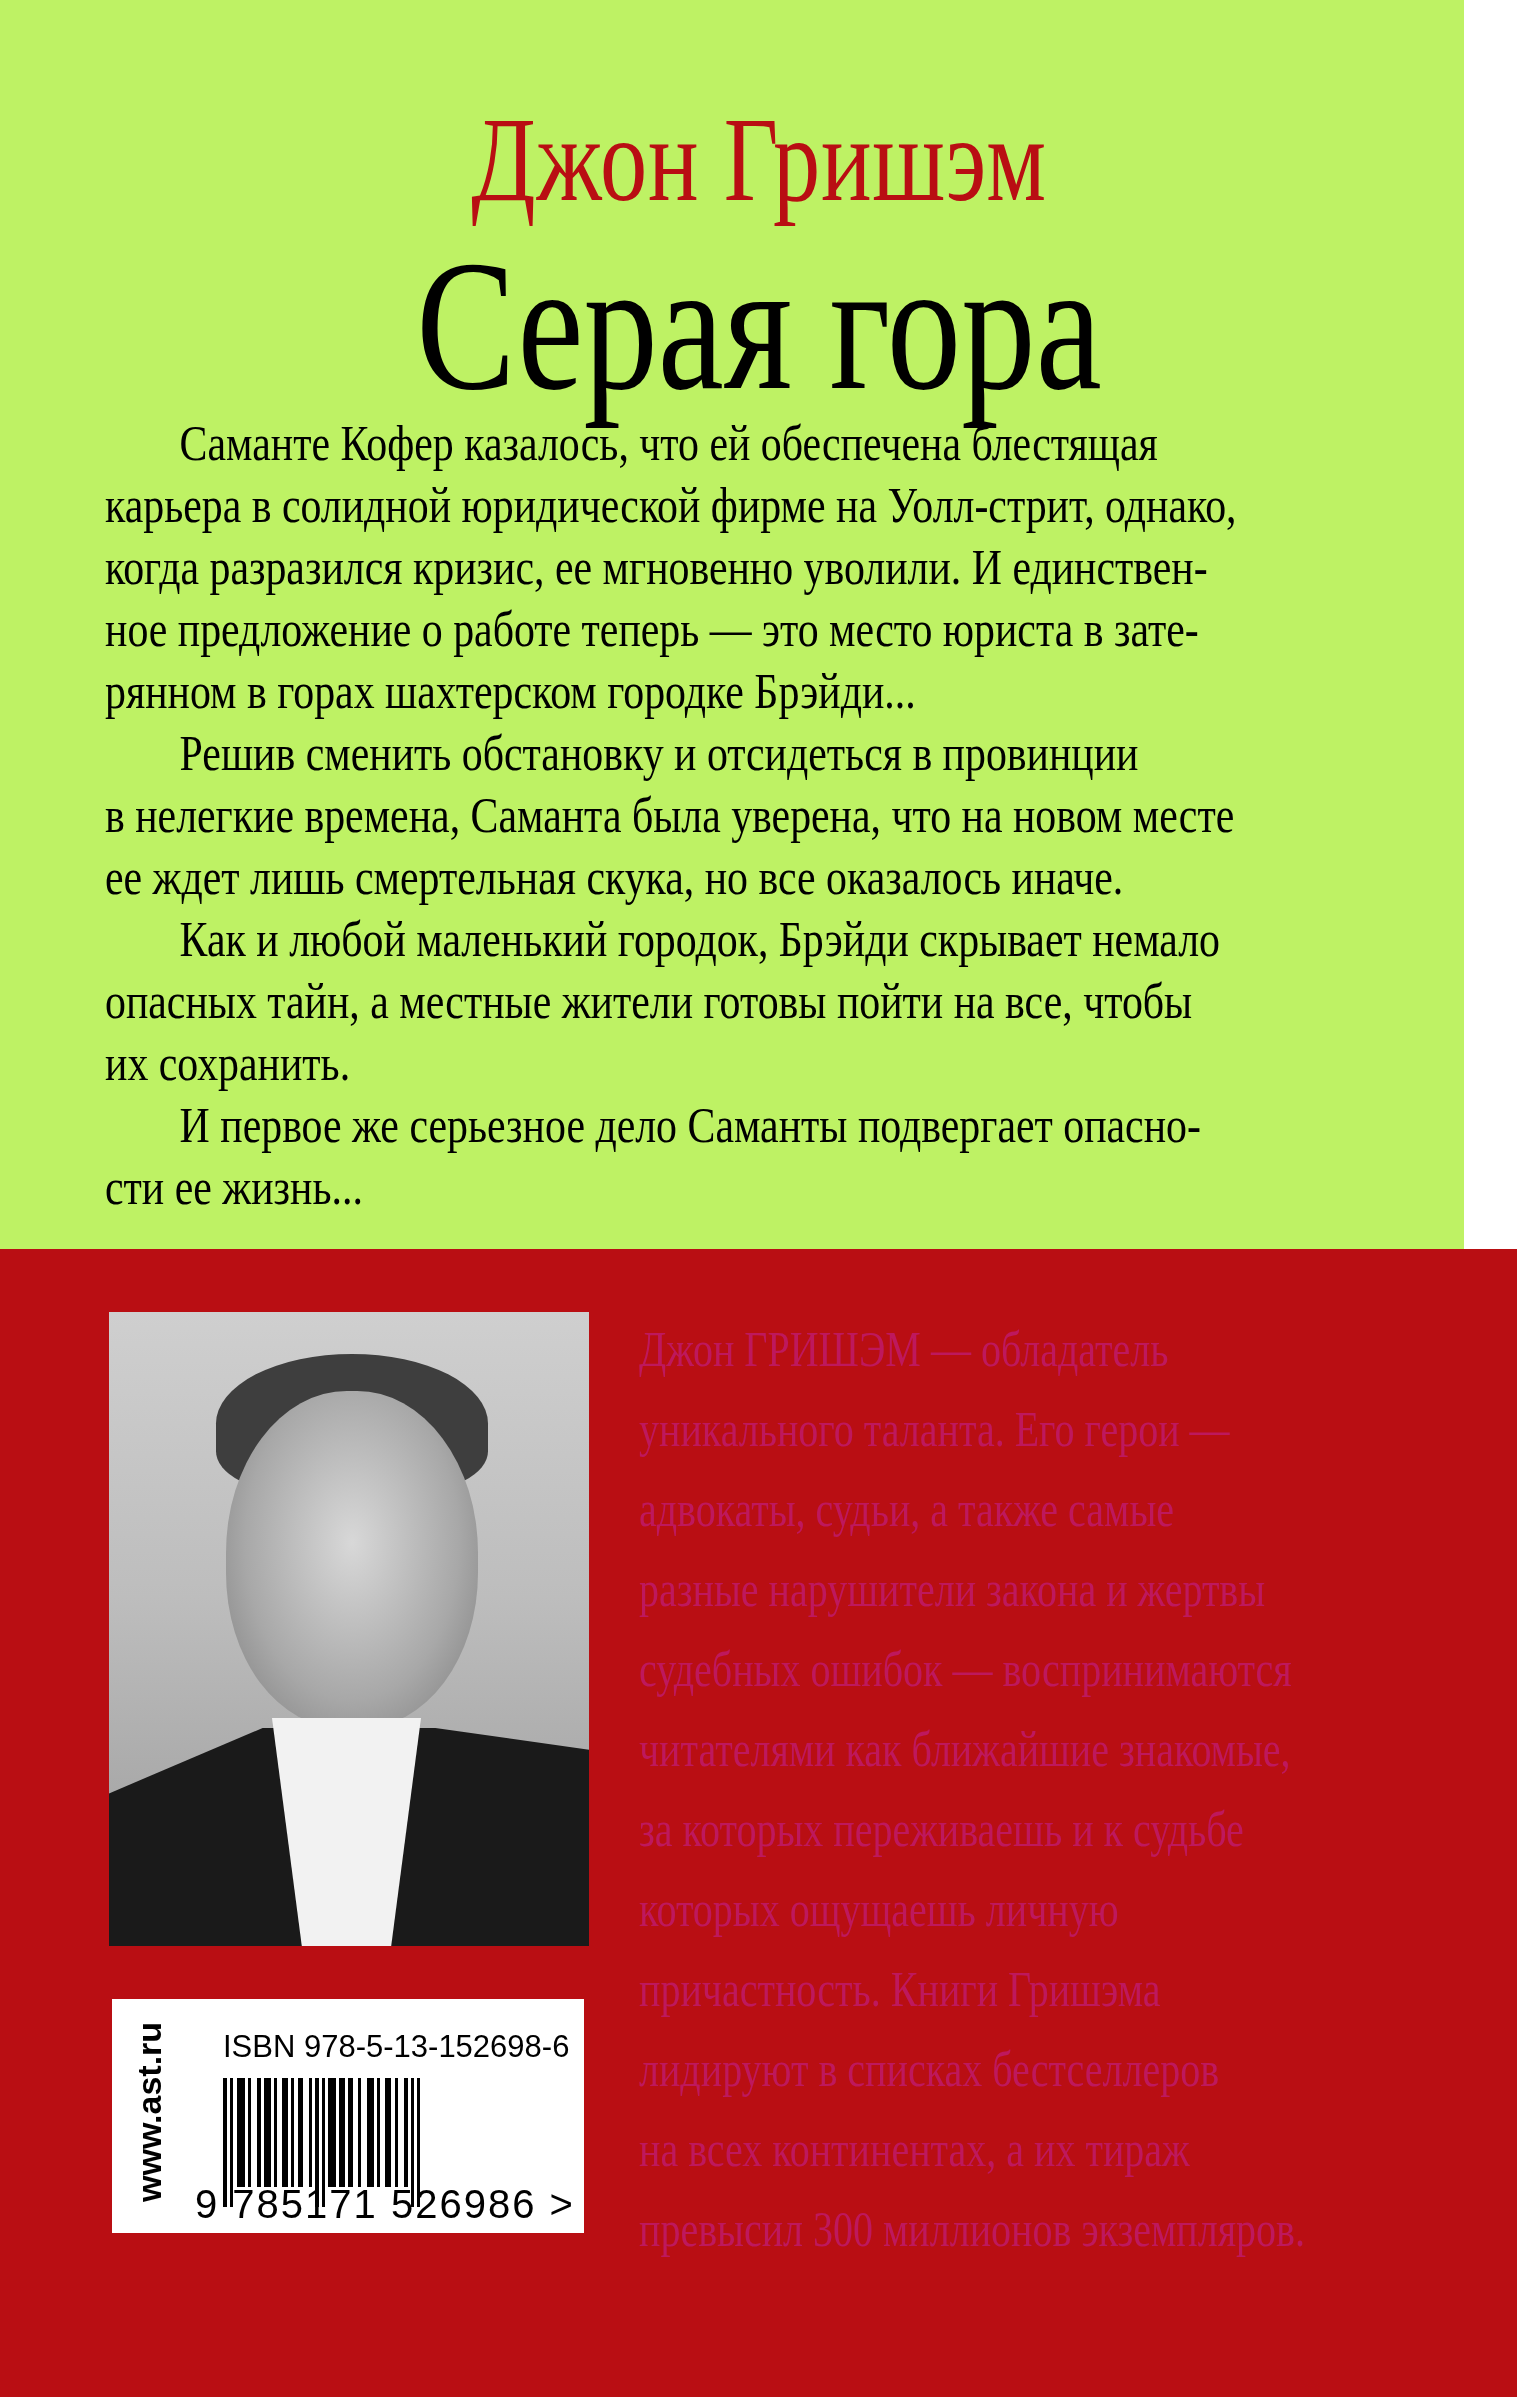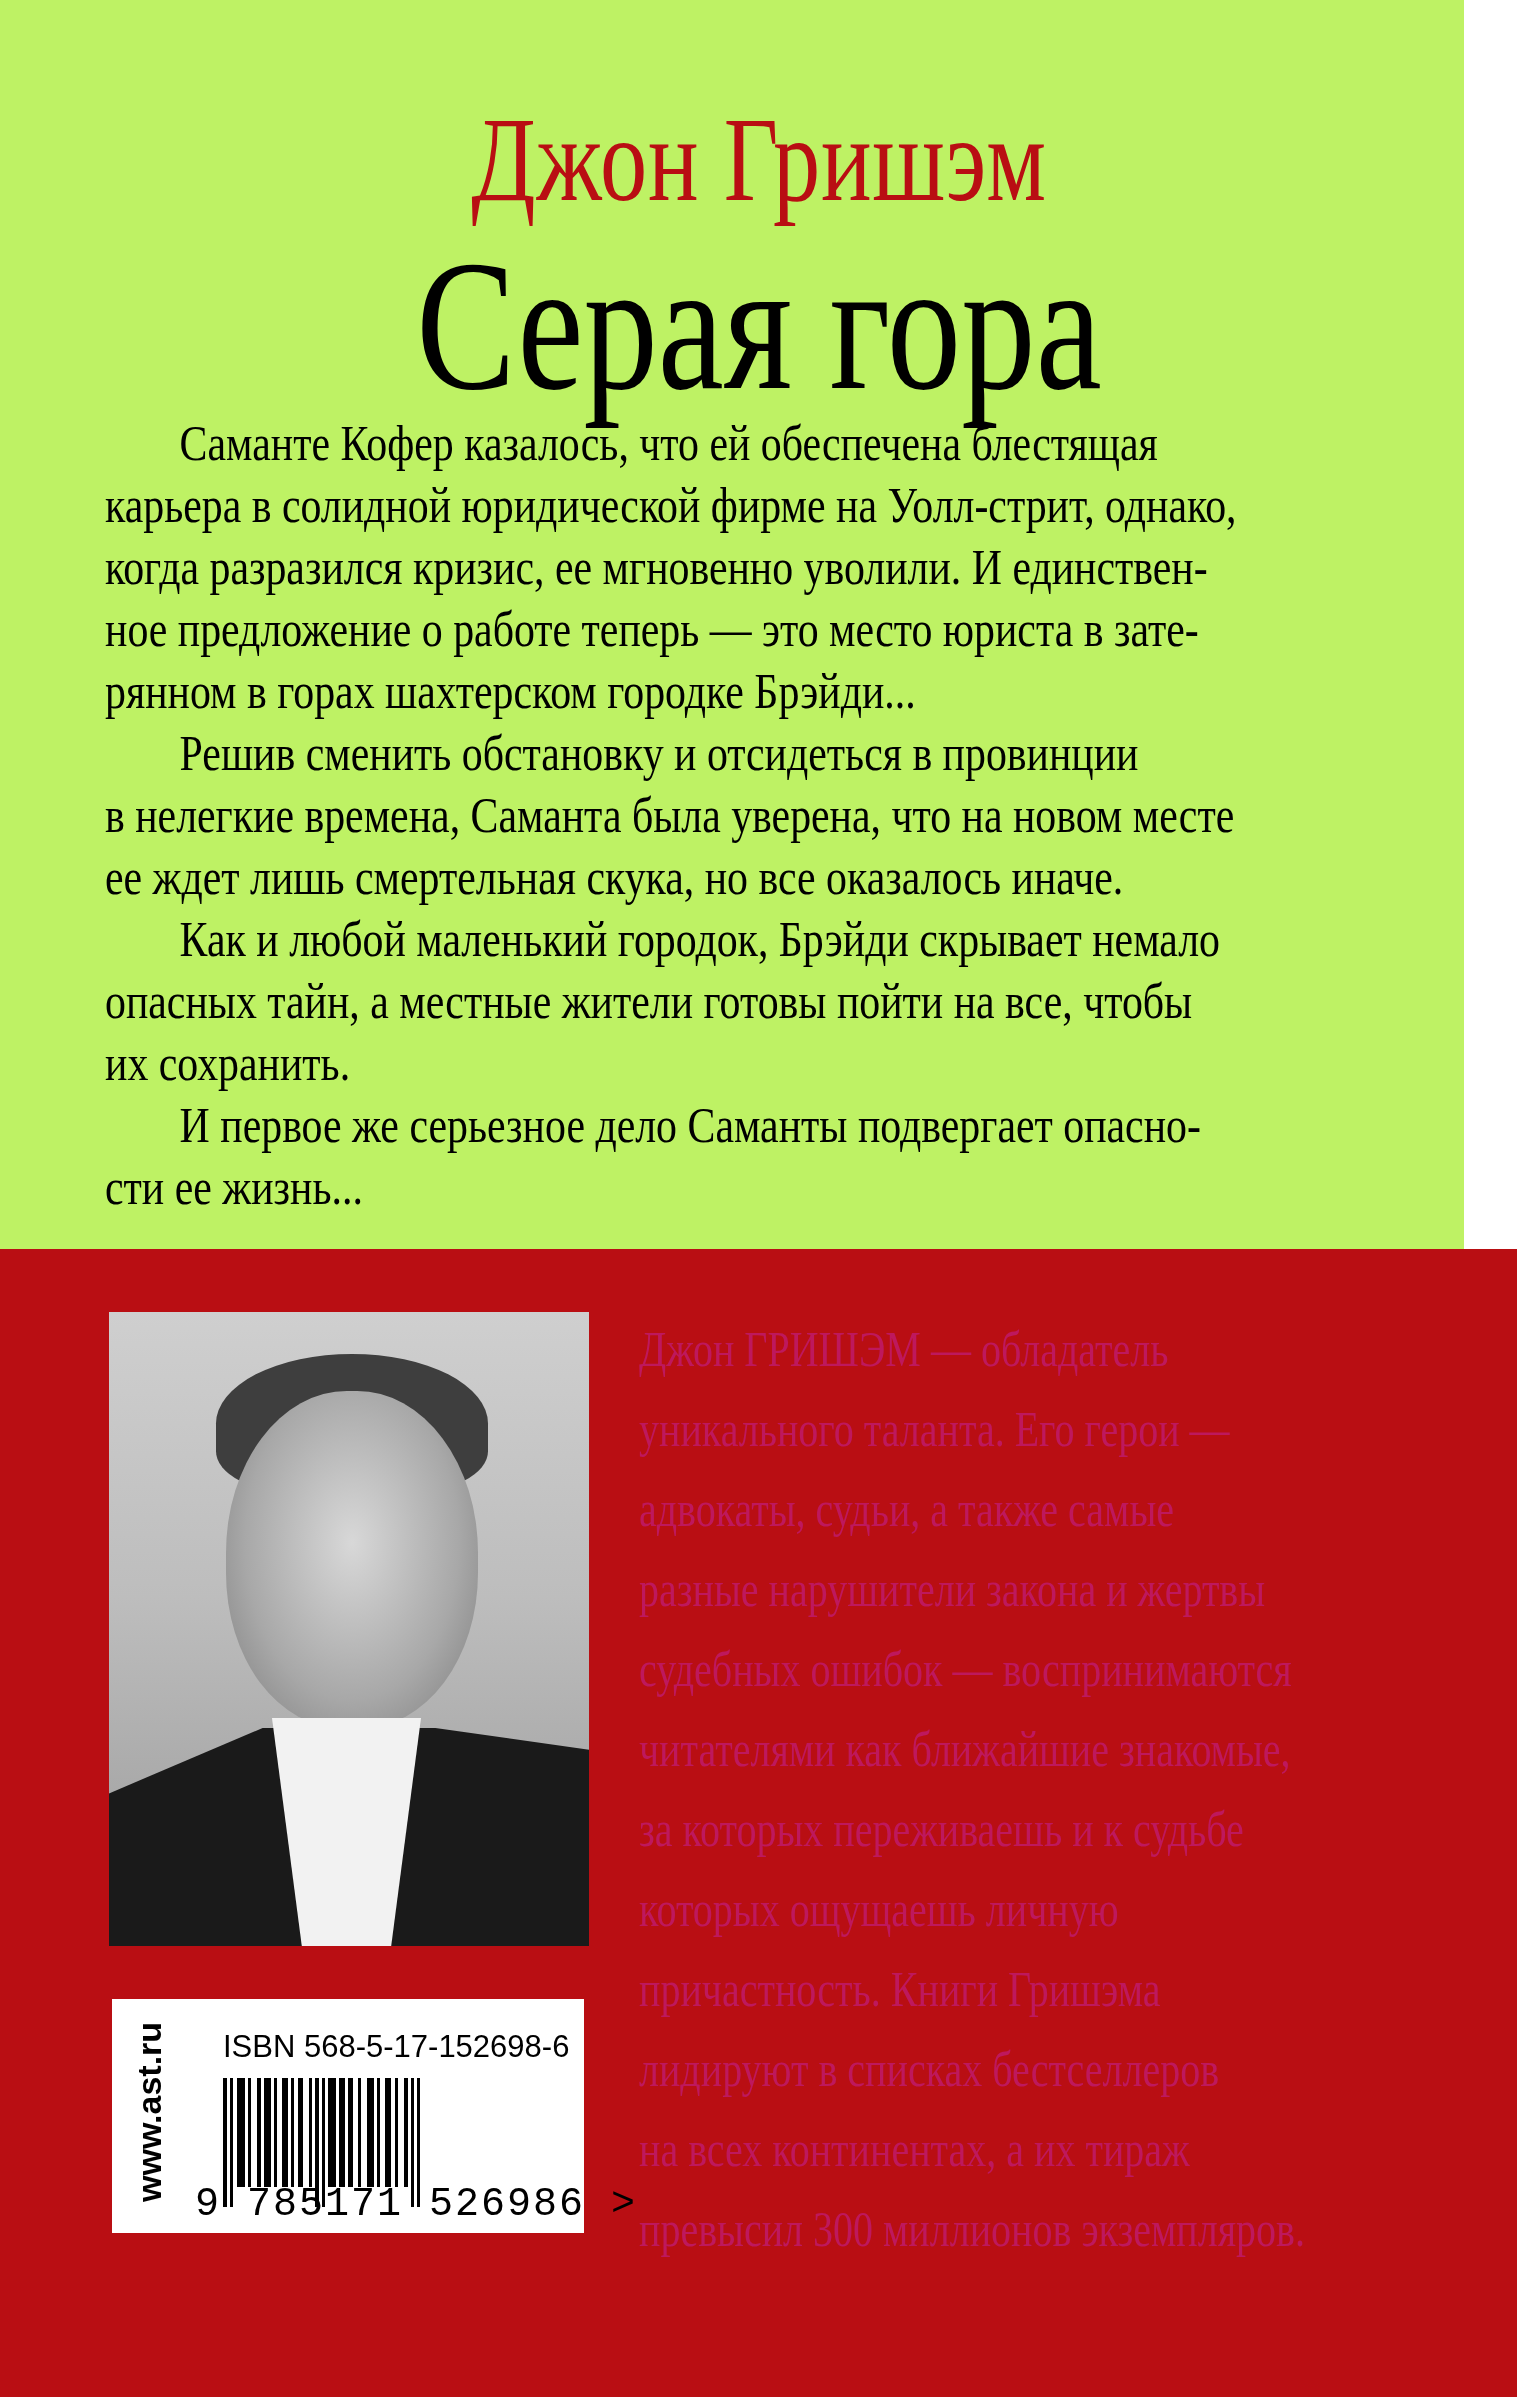--- a/index.html
+++ b/index.html
@@ -16,21 +16,21 @@
   .photo .hair { position:absolute; left:107px; top:42px; width:272px; height:139px; border-radius:50% 50% 30% 30%; background:#3e3e3e; }
   .photo .jacket { position:absolute; left:0; top:416px; width:480px; height:218px; background:#1a1a1a; clip-path:polygon(0 30%,32% 0,68% 0,100% 10%,100% 100%,0 100%); }
   .photo .shirt { position:absolute; left:163px; top:406px; width:149px; height:228px; background:#f2f2f2; clip-path:polygon(0 0,100% 0,80% 100%,20% 100%); }
   .bio { position:absolute; left:639px; top:1309px; width:851px; color:#be185d; font-size:50px; line-height:80px; }
   .bio .line { display:block; white-space:nowrap; transform:scaleX(0.80); transform-origin:left top; }
   .isbnbox { position:absolute; left:112px; top:1999px; width:472px; height:234px; background:#ffffff; }
   .site { position:absolute; left:18px; top:203px; transform:rotate(-90deg); transform-origin:left top; font-family:"Liberation Sans",sans-serif; font-weight:bold; font-size:34px; color:#000; white-space:nowrap; }
   .isbn { position:absolute; left:111px; top:30px; font-family:"Liberation Sans",sans-serif; font-size:31px; color:#000; white-space:nowrap; }
   .barcode { position:absolute; left:111px; top:79px; width:293px; height:109px; display:flex; align-items:flex-start; }
   .barcode span { display:block; background:#000; height:100%; }
-  .digits { position:absolute; left:83px; top:183px; font-family:Liberation Mono, monospace; font-size:40px; color:#000; white-space:nowrap; letter-spacing:2px; }
+  .digits { position:absolute; left:83px; top:183px; font-family:Liberation Sans, sans-serif; font-size:40px; color:#000; white-space:nowrap; letter-spacing:2px; }
 </style>
 </head>
 <body>
 
 <div class="top">
   <div class="author">Джон Гришэм</div>
   <div class="title">Серая гора</div>
   <div class="desc">
     <span class="line ind">Саманте Кофер казалось, что ей обеспечена блестящая</span>
     <span class="line">карьера в солидной юридической фирме на Уолл-стрит, однако,</span>
@@ -67,21 +67,21 @@
   <span class="line">за которых переживаешь и к судьбе</span>
   <span class="line">которых ощущаешь личную</span>
   <span class="line">причастность. Книги Гришэма</span>
   <span class="line">лидируют в списках бестселлеров</span>
   <span class="line">на всех континентах, а их тираж</span>
   <span class="line">превысил 300 миллионов экземпляров.</span>
 </div>
 
 <div class="isbnbox">
   <div class="site">www.ast.ru</div>
-  <div class="isbn">ISBN 568-5-17-152698-6</div>
+  <div class="isbn">ISBN 978-5-13-152698-6</div>
   <div class="barcode">
     <span style="width:4px;margin-right:3px;height:118%"></span>
     <span style="width:3px;margin-right:4px;height:118%"></span>
     <span style="width:8px;margin-right:3px"></span>
     <span style="width:3px;margin-right:6px"></span>
     <span style="width:4px;margin-right:3px"></span>
     <span style="width:7px;margin-right:3px"></span>
     <span style="width:3px;margin-right:5px"></span>
     <span style="width:6px;margin-right:3px"></span>
     <span style="width:3px;margin-right:4px"></span>

